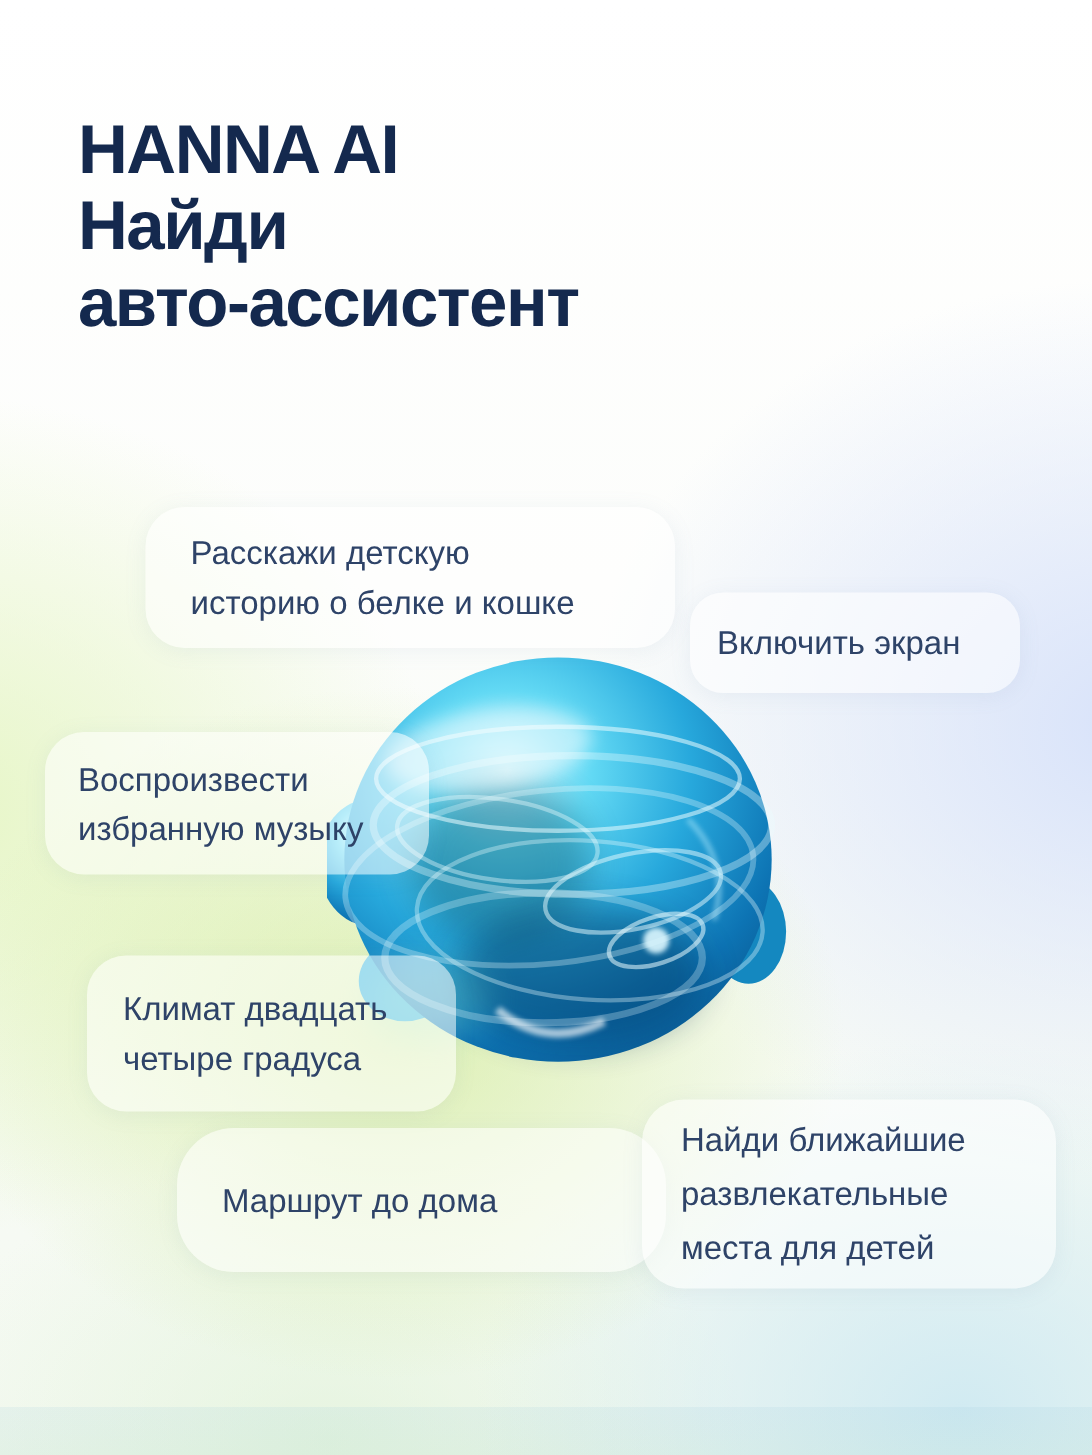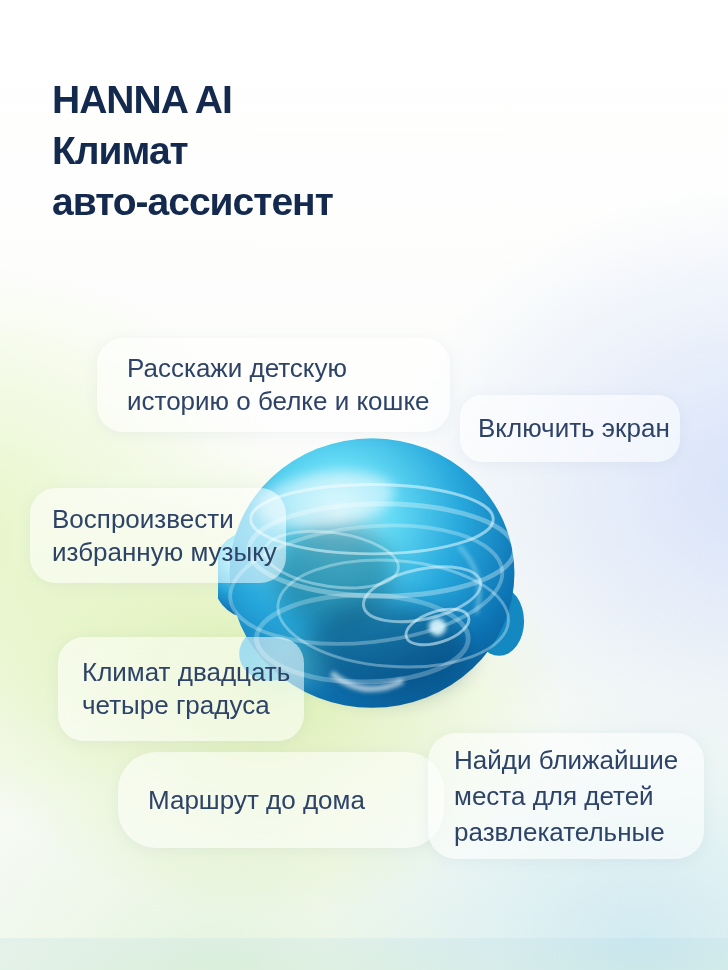--- a/index.html
+++ b/index.html
@@ -13,31 +13,31 @@
       radial-gradient(520px 430px at -6% 56%, rgba(228,245,192,0.90), rgba(228,245,192,0) 65%),
       radial-gradient(540px 440px at 104% 50%, rgba(214,225,250,0.95), rgba(214,225,250,0) 68%),
       radial-gradient(500px 380px at 88% 97%, rgba(203,232,242,0.85), rgba(203,232,242,0) 65%),
       radial-gradient(430px 300px at 30% 99%, rgba(219,241,210,0.55), rgba(219,241,210,0) 65%),
       linear-gradient(180deg,#ffffff 0%,#fcfdfb 40%,#f4f9f1 100%);
   }
   .title{
     position:absolute;left:52px;top:74px;
     color:var(--title-color,#14294e);
     font-weight:bold;
-    font-size:39px;line-height:51px;letter-spacing:-1px;
+    font-size:46px;line-height:51px;letter-spacing:-1px;
   }
   .title .brand{display:block;}
   .title .sub{display:block;}
   .bubble{
     position:absolute;
     background:rgba(255,255,255,0.55);
     border-radius:26px;
     display:flex;flex-direction:column;justify-content:center;
     color:var(--bubble-text,#2e4368);
-    font-size:26px;line-height:33px;
+    font-size:22px;line-height:33px;
     box-shadow:0 2px 14px rgba(120,150,180,0.10);
   }
   .bubble span{display:block;white-space:nowrap;}
   .b-story   {left:97px;  top:338px; width:323px; height:94px;  padding-left:30px;}
   .b-screen  {left:460px; top:395px; width:202px; height:67px;  padding-left:18px; border-radius:22px;}
   .b-music   {left:30px;  top:488px; width:234px; height:95px;  padding-left:22px;}
   .b-reminder{left:487px; top:551px; width:218px; height:117px; padding-left:20px; line-height:36px; border-radius:28px;}
   .b-climate {left:58px;  top:637px; width:222px; height:104px;  padding-left:24px;}
   .b-route   {left:118px; top:752px; width:296px; height:96px;  padding-left:30px; border-radius:38px;}
   .b-places  {left:428px; top:733px; width:250px; height:126px; padding-left:26px; line-height:36px; border-radius:28px;}
@@ -49,21 +49,21 @@
     background:linear-gradient(180deg, rgba(150,200,220,0.14), rgba(172,216,202,0.20));
   }
 </style>
 </head>
 <body>
 
 <div class="canvas">
 
   <div class="title">
     <span class="brand">HANNA AI</span>
-    <span class="sub">Климат</span>
+    <span class="sub">Найди</span>
     <span class="sub">авто-ассистент</span>
   </div>
 
   <svg class="orb" viewBox="0 0 320 300" aria-hidden="true">
     <defs>
       <radialGradient id="gBase" cx="38%" cy="28%" r="90%">
         <stop offset="0%" stop-color="#c2f5ff"></stop>
         <stop offset="22%" stop-color="#62d9f4"></stop>
         <stop offset="48%" stop-color="#27a8dc"></stop>
         <stop offset="74%" stop-color="#0d74b4"></stop>
@@ -125,18 +125,18 @@
     <span>Климат двадцать</span>
     <span>четыре градуса</span>
   </div>
 
   <div class="bubble b-route">
     <span>Маршрут до дома</span>
   </div>
 
   <div class="bubble b-places">
     <span>Найди ближайшие</span>
+    <span>развлекательные</span>
     <span>места для детей</span>
-    <span>развлекательные</span>
   </div>
 
   <div class="bottom-band"></div>
 </div>
 
 </body></html>

